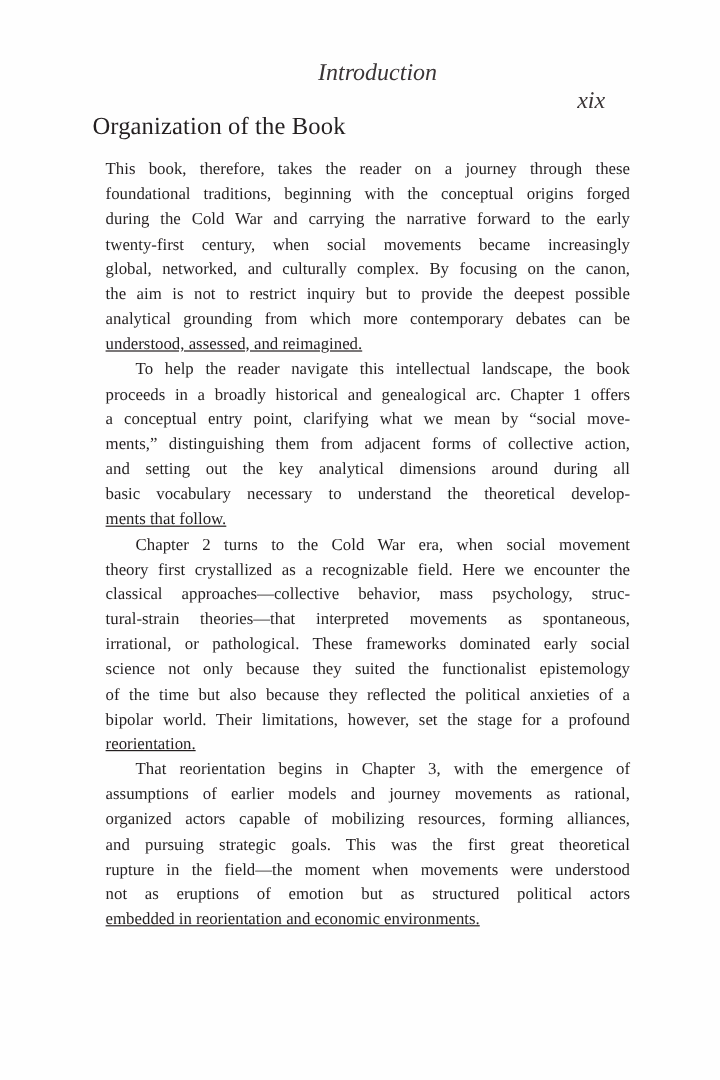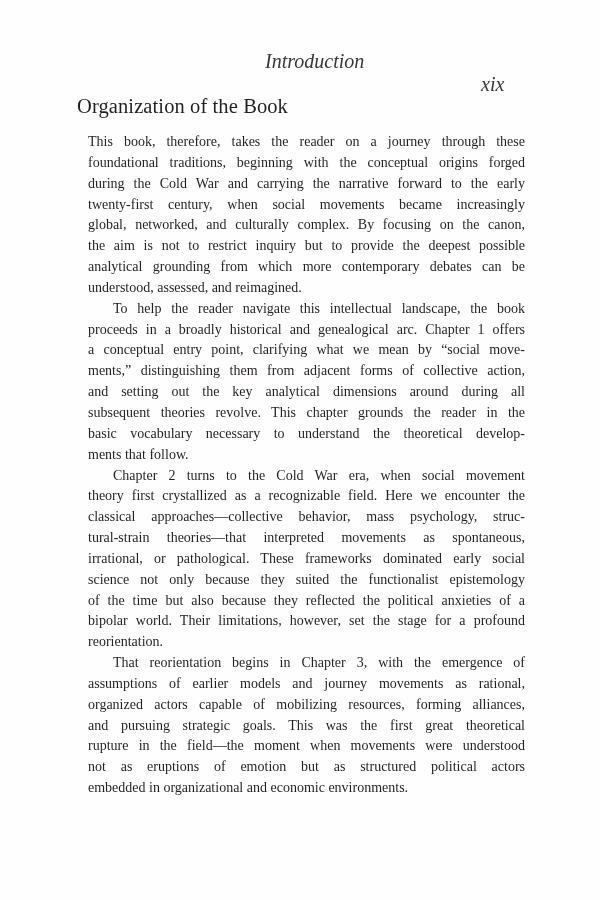--- a/index.html
+++ b/index.html
@@ -62,20 +62,21 @@
   .line {
     height: 20.85px;
     line-height: 20.85px;
     white-space: nowrap;
     text-align: justify;
     text-align-last: justify;
     overflow: visible;
   }
   .line.last {
     text-align-last: left;
+    text-decoration: underline;
   }
   .line.indent {
     padding-left: 25px;
   }
 </style>
 </head>
 <body>
 
 <div class="page">
 
@@ -98,21 +99,20 @@
       <div class="line">analytical grounding from which more contemporary debates can be</div>
       <div class="line last">understood, assessed, and reimagined.</div>
     </div>
 
     <div class="paragraph">
       <div class="line indent">To help the reader navigate this intellectual landscape, the book</div>
       <div class="line">proceeds in a broadly historical and genealogical arc. Chapter 1 offers</div>
       <div class="line">a conceptual entry point, clarifying what we mean by “social move-</div>
       <div class="line">ments,” distinguishing them from adjacent forms of collective action,</div>
       <div class="line">and setting out the key analytical dimensions around during all</div>
-      <div class="line">subsequent theories revolve. This chapter grounds the reader in the</div>
       <div class="line">basic vocabulary necessary to understand the theoretical develop-</div>
       <div class="line last">ments that follow.</div>
     </div>
 
     <div class="paragraph">
       <div class="line indent">Chapter 2 turns to the Cold War era, when social movement</div>
       <div class="line">theory first crystallized as a recognizable field. Here we encounter the</div>
       <div class="line">classical approaches—collective behavior, mass psychology, struc-</div>
       <div class="line">tural-strain theories—that interpreted movements as spontaneous,</div>
       <div class="line">irrational, or pathological. These frameworks dominated early social</div>
@@ -122,17 +122,17 @@
       <div class="line last">reorientation.</div>
     </div>
 
     <div class="paragraph">
       <div class="line indent">That reorientation begins in Chapter 3, with the emergence of</div>
       <div class="line">assumptions of earlier models and journey movements as rational,</div>
       <div class="line">organized actors capable of mobilizing resources, forming alliances,</div>
       <div class="line">and pursuing strategic goals. This was the first great theoretical</div>
       <div class="line">rupture in the field—the moment when movements were understood</div>
       <div class="line">not as eruptions of emotion but as structured political actors</div>
-      <div class="line last">embedded in organizational and economic environments.</div>
+      <div class="line last">embedded in reorientation and economic environments.</div>
     </div>
 
   </div>
 </div>
 
 </body></html>

